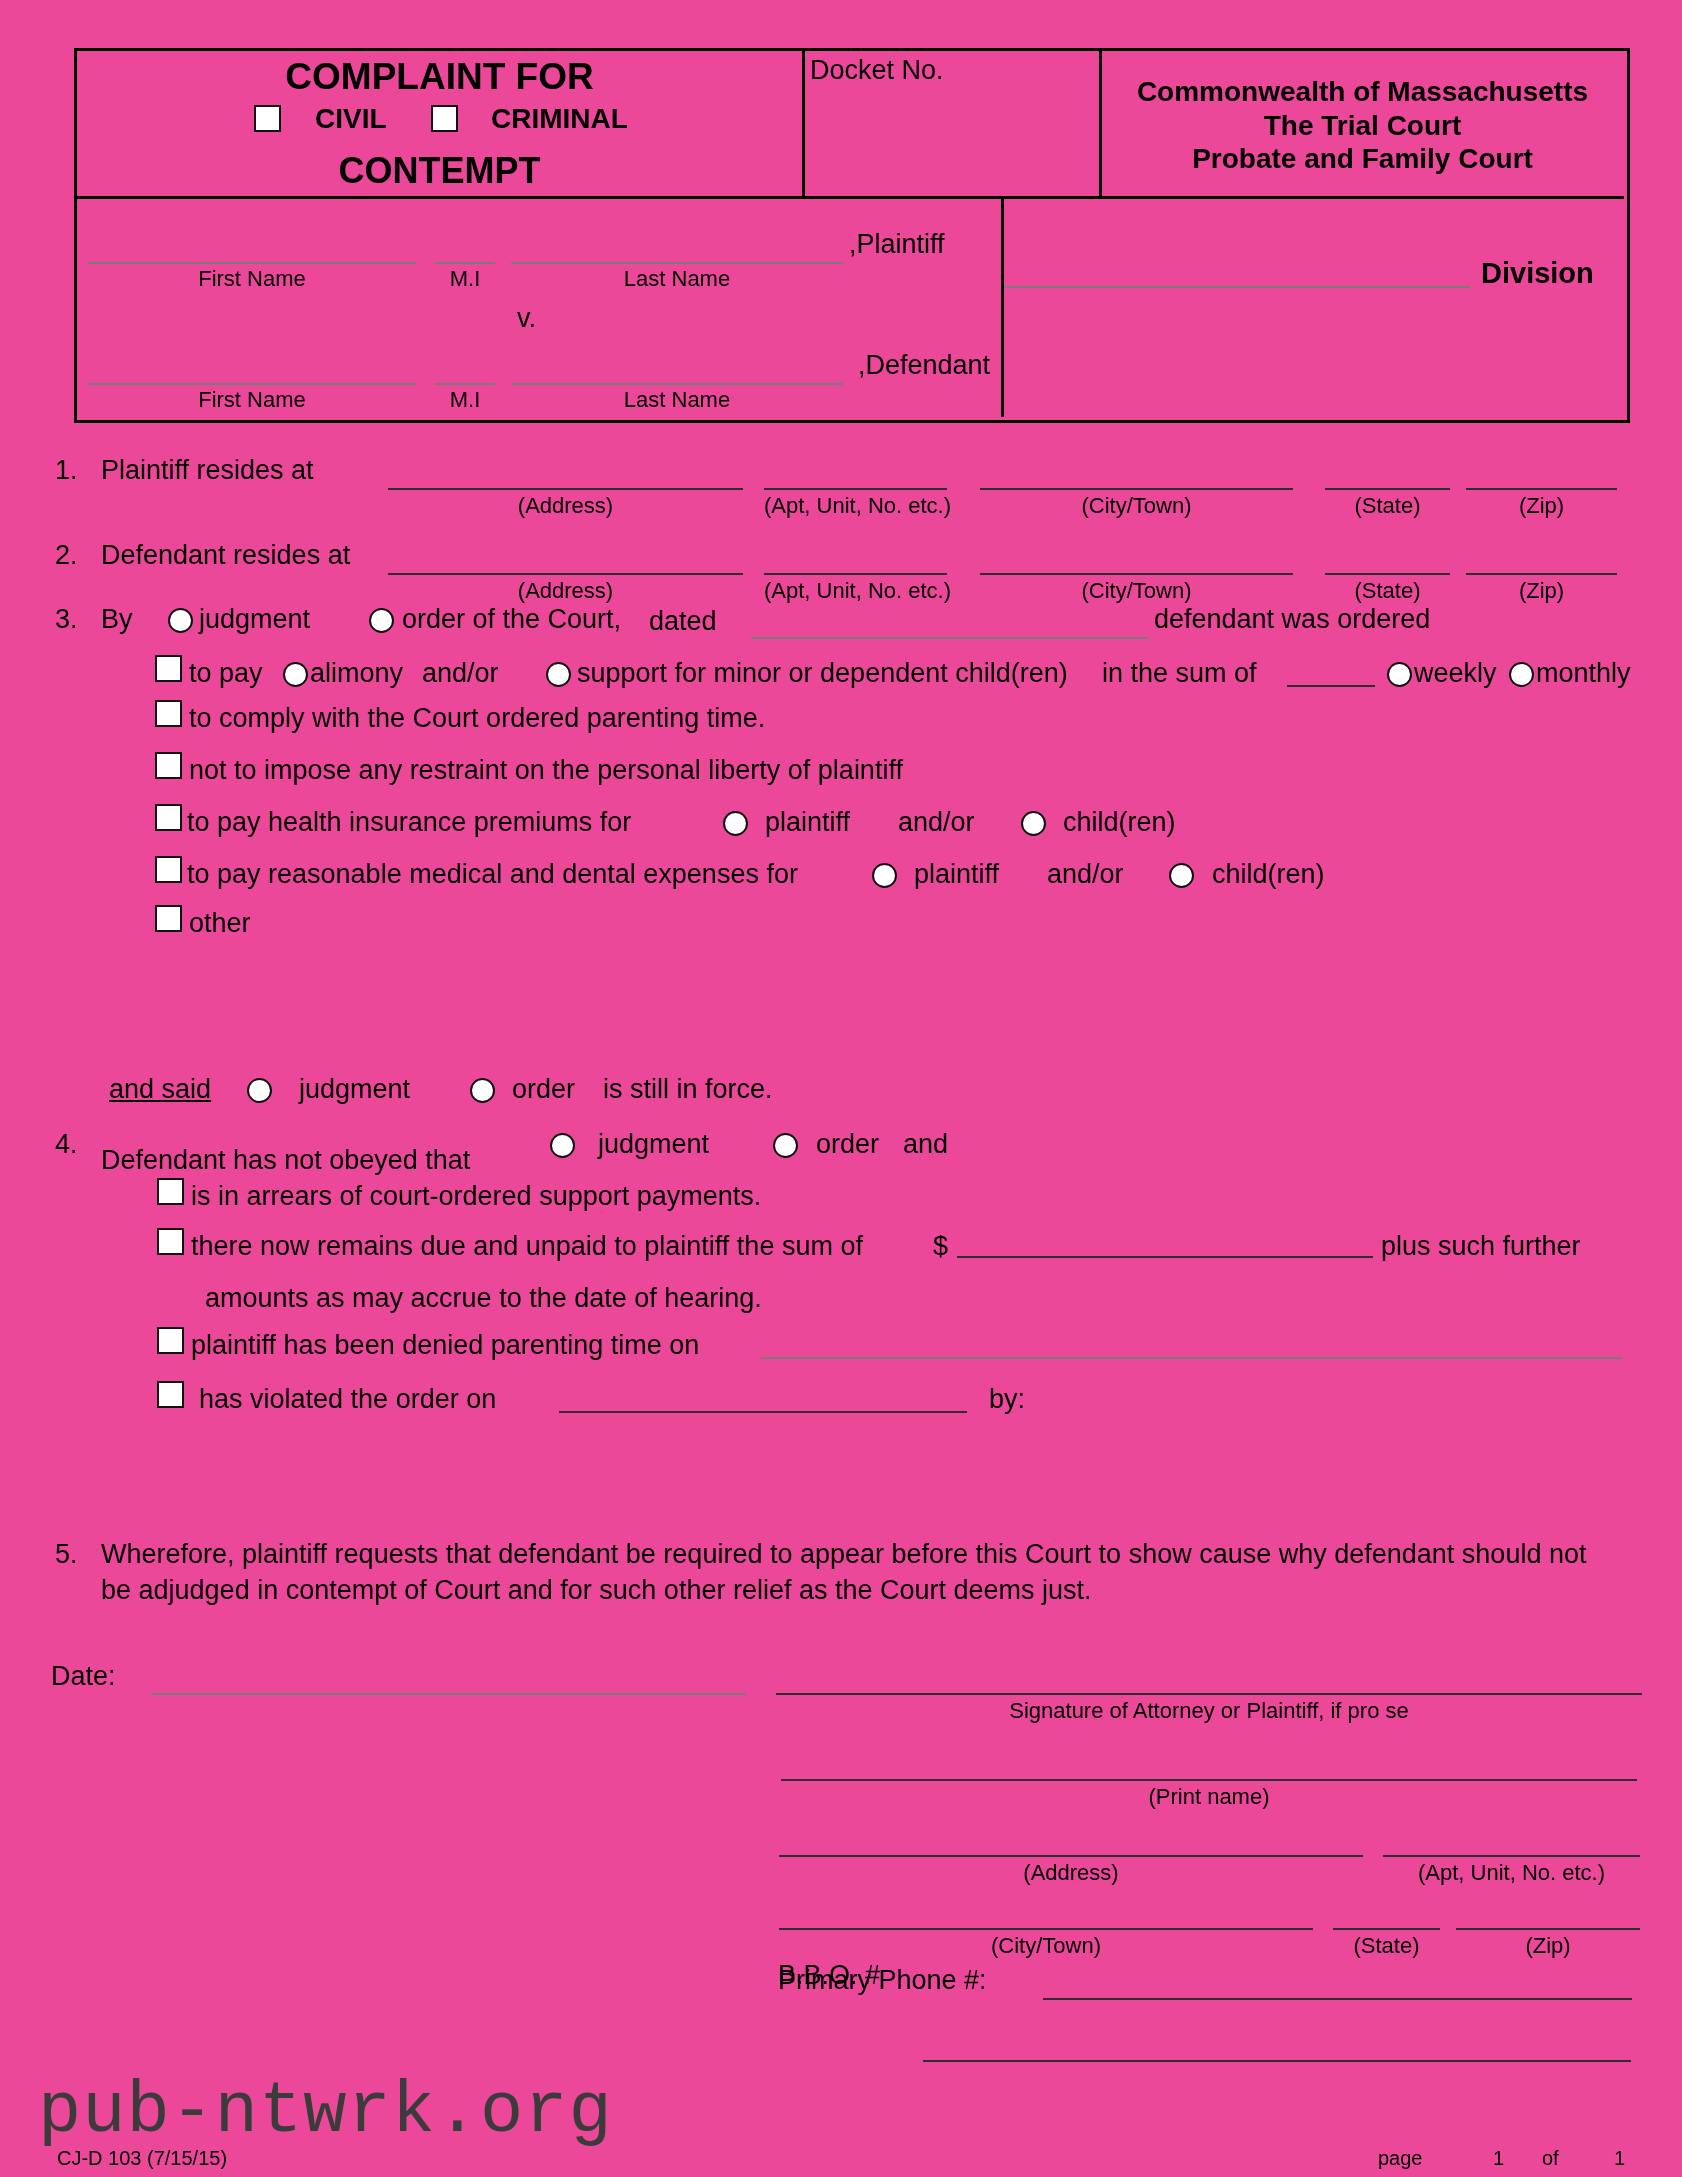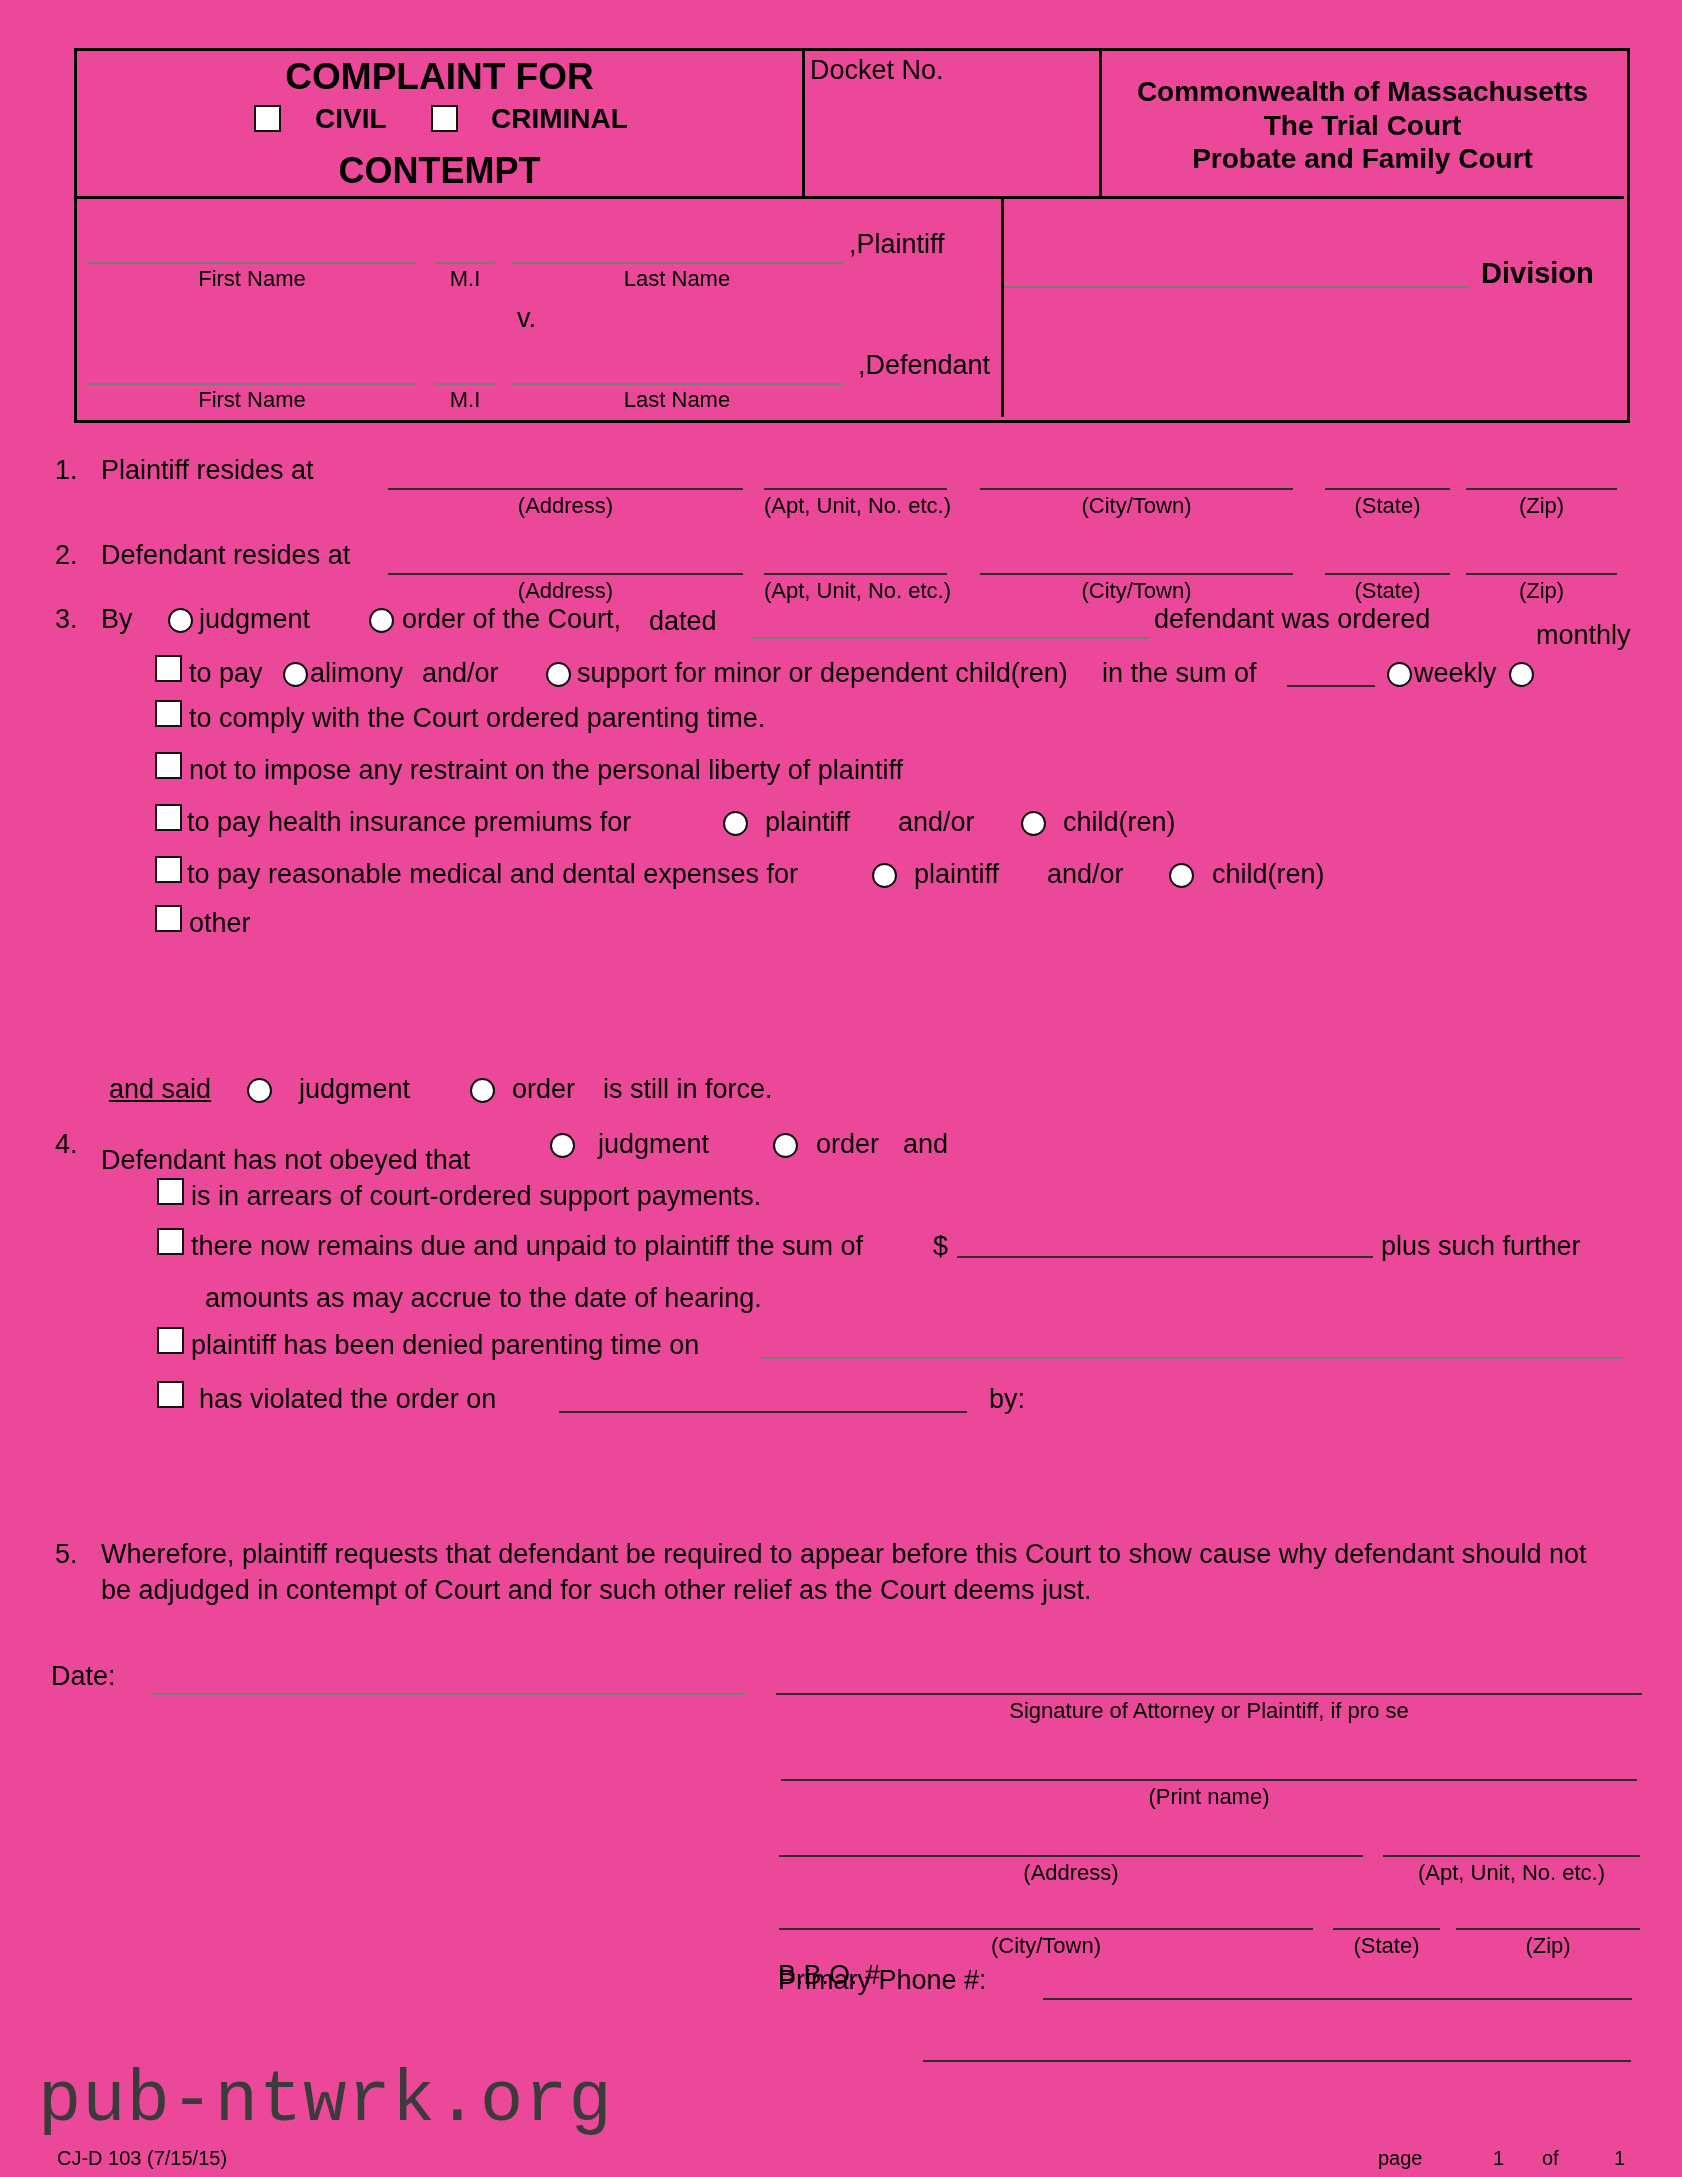--- a/index.html
+++ b/index.html
@@ -15,21 +15,21 @@
   .rb{position:absolute;width:21px;height:21px;border:2px solid #111;border-radius:50%;background:#fff;}
   .box{position:absolute;border:3px solid #000;}
   .vdiv{position:absolute;width:3px;background:#000;}
   .hdiv{position:absolute;height:3px;background:#000;}
   .h-title{font-size:37px;line-height:42px;font-weight:700;}
   .h-contempt{font-size:36px;line-height:40px;font-weight:700;}
   .h-sub{font-size:28px;line-height:34px;font-weight:700;margin-top:28px;}
   .cbl{font-size:28px;line-height:32px;font-weight:700;}
   .division{font-size:29px;line-height:32px;font-weight:700;}
   .wm{font-family:"Liberation Mono","DejaVu Sans Mono",monospace;font-size:72px;line-height:78px;
-      color:#3b3b3b;letter-spacing:1px;}
+      color:#3b3b3b;letter-spacing:1px;margin-top:11px;}
   .ft{font-size:20px;line-height:30px;}
 </style>
 </head>
 <body>
 
 <div class="page">
 
   <div class="box" style="left:74px;top:48px;width:1550px;height:369px;"></div>
   <div class="hdiv" style="left:74px;top:196px;width:1550px;"></div>
   <div class="vdiv" style="left:802px;top:48px;height:151px;"></div>
@@ -111,21 +111,21 @@
   <span class="rb" style="left:283px;top:662px;"></span>
   <div class="el t" style="left:310px;top:657px;">alimony</div>
   <div class="el t" style="left:422px;top:657px;">and/or</div>
   <span class="rb" style="left:546px;top:662px;"></span>
   <div class="el t" style="left:577px;top:657px;">support for minor or dependent child(ren)</div>
   <div class="el t" style="left:1102px;top:657px;">in the sum of</div>
   <span class="ln" style="left:1287px;top:685px;width:88px;"></span>
   <span class="rb" style="left:1387px;top:662px;"></span>
   <div class="el t" style="left:1414px;top:657px;">weekly</div>
   <span class="rb" style="left:1509px;top:662px;"></span>
-  <div class="el t" style="left:1536px;top:619px;">monthly</div>
+  <div class="el t" style="left:1536px;top:657px;">monthly</div>
 
   <span class="cb" style="left:155px;top:700px;"></span>
   <div class="el t" style="left:189px;top:702px;">to comply with the Court ordered parenting time.</div>
 
   <span class="cb" style="left:155px;top:752px;"></span>
   <div class="el t" style="left:189px;top:754px;">not to impose any restraint on the personal liberty of plaintiff</div>
 
   <span class="cb" style="left:155px;top:804px;"></span>
   <div class="el t" style="left:187px;top:806px;">to pay health insurance premiums for</div>
   <span class="rb" style="left:723px;top:811px;"></span>

